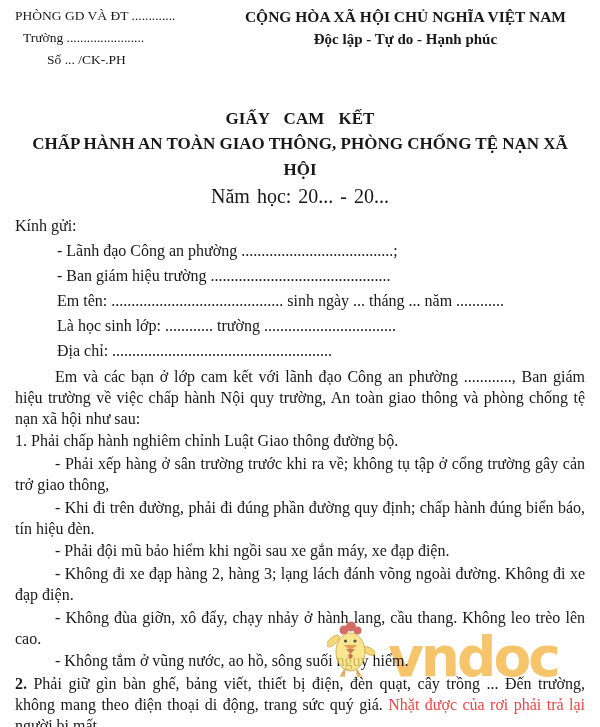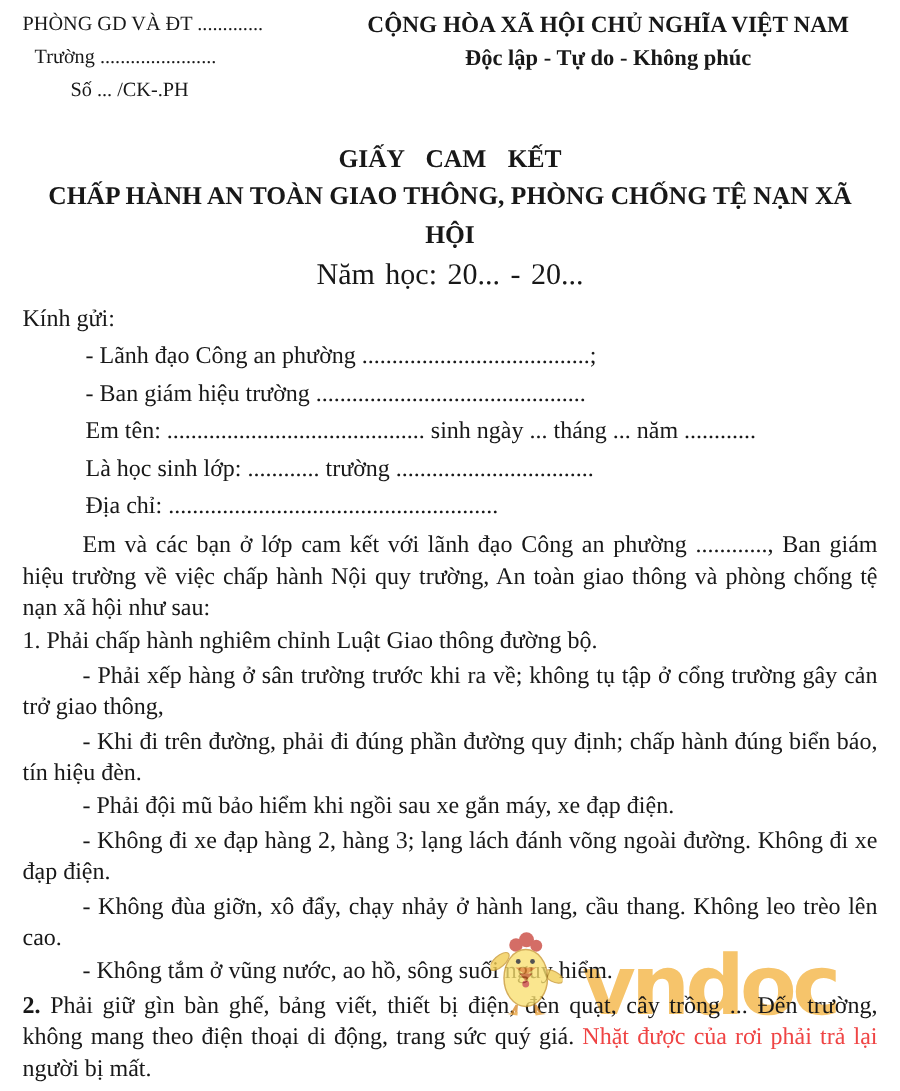--- a/index.html
+++ b/index.html
@@ -14,21 +14,21 @@
   
   .hdr { display:flex; }
   .hdr-left { width:37%; font-size:13.5px; line-height:22px; }
   .hdr-left .l2 { padding-left:8px; }
   .hdr-left .l3 { padding-left:32px; }
   .hdr-right { width:63%; text-align:center; font-weight:bold; }
   .hdr-right .r1 { font-size:15.5px; line-height:23px; }
   .hdr-right .r2 { font-size:15px; line-height:23px; }
 
   
-  .title-block { text-align:center; margin-top:23px; }
+  .title-block { text-align:center; margin-top:36px; }
   .t1 { font-weight:bold; font-size:17px; line-height:24px; word-spacing:10px; }
   .t2 { font-weight:bold; font-size:17px; line-height:26px; }
   .t3 { font-size:20px; line-height:26px; word-spacing:2px; }
 
   
   .kinhgui { margin-top:4px; font-size:16px; line-height:25px; }
   .ind { padding-left:42px; font-size:16px; line-height:25px; }
 
   
   .body-text { margin-top:4px; }
@@ -80,21 +80,21 @@
   <div class="content">
 
     <div class="hdr">
       <div class="hdr-left">
         <p class="l1">PHÒNG GD VÀ ĐT .............</p>
         <p class="l2">Trường .......................</p>
         <p class="l3">Số ... /CK-.PH</p>
       </div>
       <div class="hdr-right">
         <p class="r1">CỘNG HÒA XÃ HỘI CHỦ NGHĨA VIỆT NAM</p>
-        <p class="r2">Độc lập - Tự do - Không phúc</p>
+        <p class="r2">Độc lập - Tự do - Hạnh phúc</p>
       </div>
     </div>
 
     <div class="title-block">
       <p class="t1">GIẤY CAM KẾT</p>
       <p class="t2">CHẤP HÀNH AN TOÀN GIAO THÔNG, PHÒNG CHỐNG TỆ NẠN XÃ HỘI</p>
       <p class="t3">Năm học: 20... - 20...</p>
     </div>
 
     <p class="kinhgui">Kính gửi:</p>

